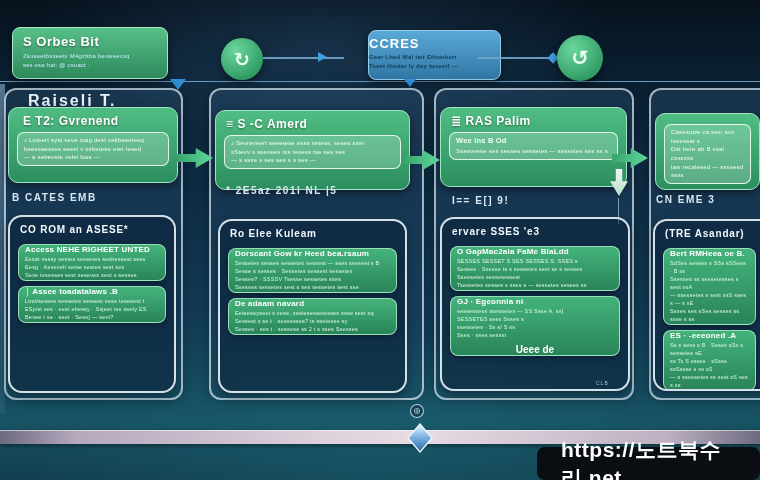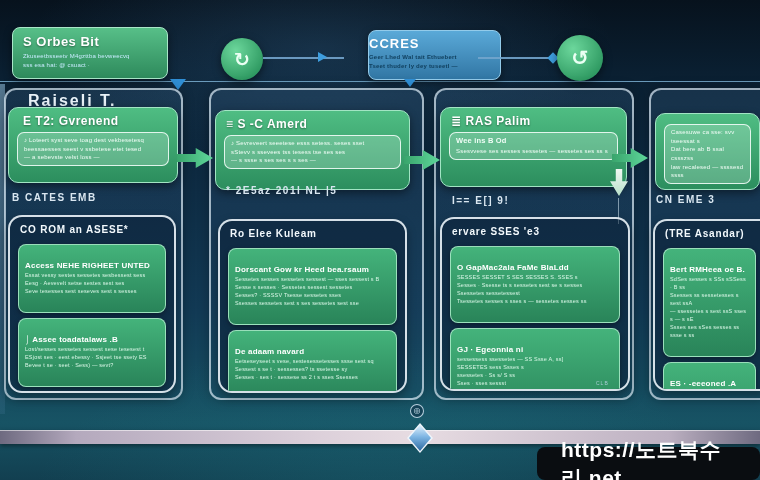--- a/index.html
+++ b/index.html
@@ -56,21 +56,21 @@
   .tg3{left:452px;top:195px;}
   .tg4{left:656px;top:194px;}
   .panel{position:absolute;border:2px solid rgba(236,245,251,.9);border-radius:14px;background:rgba(9,30,52,.5);
     box-shadow:0 4px 10px rgba(0,0,0,.35);box-sizing:border-box;overflow:hidden;}
   .p1{left:8px;top:215px;width:168px;height:178px;}
   .p2{left:218px;top:219px;width:189px;height:174px;}
   .p3{left:440px;top:217px;width:190px;height:174px;}
   .p4{left:653px;top:219px;width:111px;height:172px;border-right:none;border-radius:14px 0 0 14px;}
   .pttl{font-size:10px;font-weight:bold;color:#f2f8fc;letter-spacing:.8px;padding:7px 10px 4px;}
   .card{margin:5px 8px;border-radius:8px;background:linear-gradient(180deg,#44b37b 0%,#298459 100%);
-    border:1px solid rgba(165,232,196,.9);padding:16px 6px;box-shadow:0 2px 5px rgba(0,0,0,.35);}
+    border:1px solid rgba(165,232,196,.9);padding:0 6px;box-shadow:0 2px 5px rgba(0,0,0,.35);}
   .cttl{font-size:8px;font-weight:bold;color:#fff;margin-bottom:2px;letter-spacing:.2px;}
   .card .tl{font-size:5.5px;color:#d9f7e7;}
   .cfoot{font-size:10px;font-weight:bold;color:#fff;text-align:center;margin-top:4px;}
   .garrow{position:absolute;width:36px;height:22px;background:linear-gradient(90deg,#39a56c,#5fd79b);
     clip-path:polygon(0 32%,52% 32%,52% 4%,100% 50%,52% 96%,52% 68%,0 68%);filter:drop-shadow(0 2px 3px rgba(0,0,0,.4));}
   .ga1{left:177px;top:147px;}
   .ga2{left:404px;top:149px;}
   .ga3{left:612px;top:147px;}
   .dpointer{position:absolute;left:610px;top:169px;width:18px;height:27px;background:linear-gradient(180deg,#f0f8f3,#b7e0c9);
     clip-path:polygon(32% 0,68% 0,68% 45%,100% 45%,50% 100%,0 45%,32% 45%);filter:drop-shadow(0 2px 3px rgba(0,0,0,.5));}

